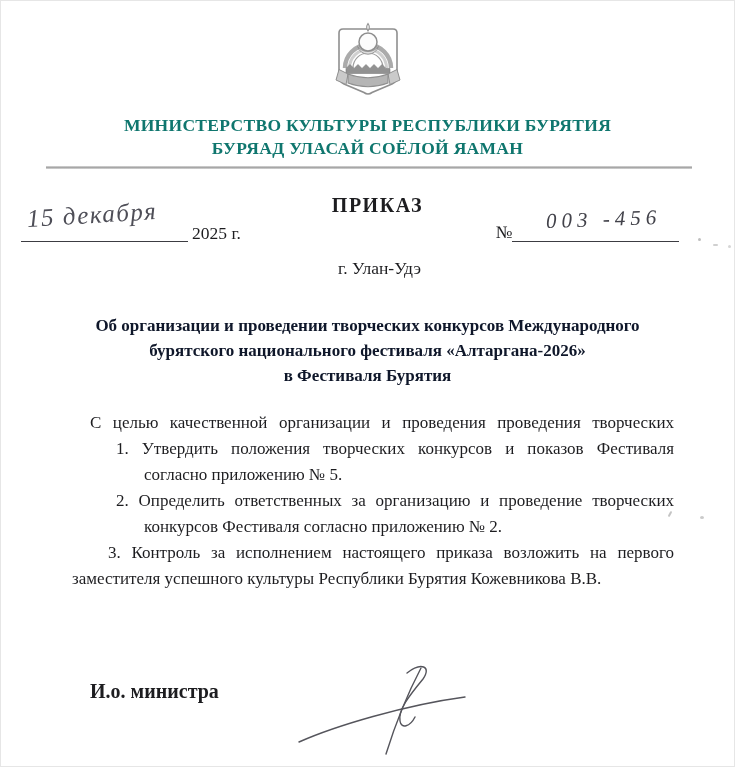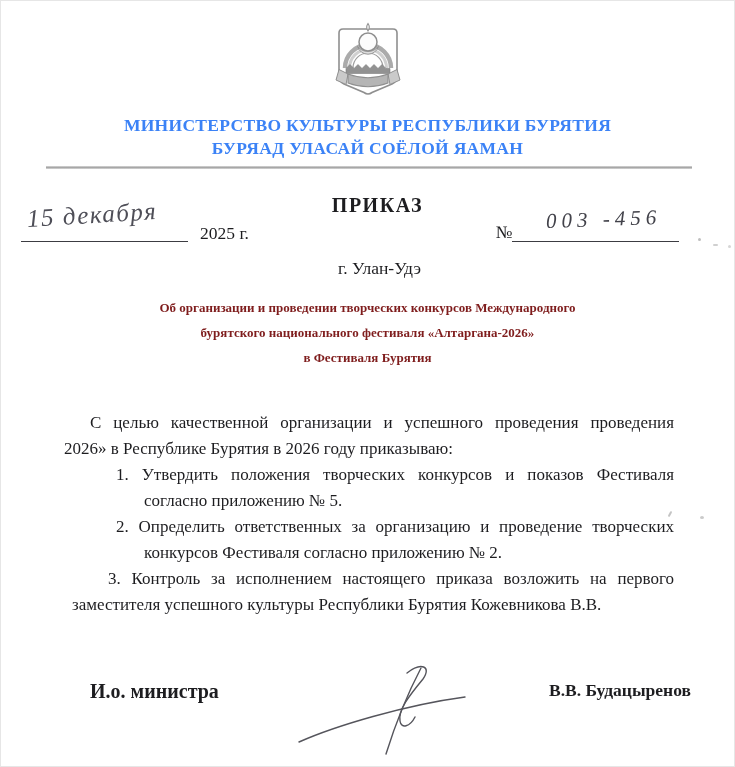--- a/index.html
+++ b/index.html
@@ -3,35 +3,35 @@
 <meta charset="utf-8">
 <style>
   html,body{margin:0;padding:0;background:#ffffff;}
   .page{
     position:relative;width:735px;height:767px;background:#ffffff;
     font-family:"Liberation Serif","DejaVu Serif",serif;color:#1d1d20;
     border:1px solid #e6e6e6;box-sizing:border-box;overflow:hidden;
   }
   .emblem{position:absolute;left:331px;top:20px;}
   .ministry{position:absolute;top:113px;left:0;right:0;text-align:center;
-    font-weight:bold;font-size:17.5px;line-height:23px;letter-spacing:0.3px;color:#3b82f6;}
+    font-weight:bold;font-size:17.5px;line-height:23px;letter-spacing:0.3px;color:#0f766e;}
   .rule{position:absolute;left:45px;top:165px;width:646px;height:3px;
     background:linear-gradient(to bottom,#d8d8d8,#a2a2a2 55%,#dedede);}
   .prikaz{position:absolute;top:193px;left:0;right:0;text-align:center;
     font-weight:bold;font-size:20px;letter-spacing:1.5px;transform:translateX(10px);}
   .hw-date{position:absolute;left:26px;top:200px;font-style:italic;font-size:25px;
     color:#4e4e57;letter-spacing:1.5px;transform:rotate(-3.5deg);white-space:nowrap;}
   .date-underline{position:absolute;left:20px;top:240px;width:167px;border-top:1.5px solid #3c3c42;}
-  .date-year{position:absolute;left:199px;top:222px;font-size:17.5px;}
+  .date-year{position:absolute;left:191px;top:222px;font-size:17.5px;}
   .num-sign{position:absolute;left:495px;top:221px;font-size:17.5px;}
   .num-underline{position:absolute;left:511px;top:240px;width:167px;border-top:1.5px solid #3c3c42;}
   .hw-number{position:absolute;left:545px;top:206px;font-style:italic;font-size:21px;
     color:#42424a;letter-spacing:5px;transform:rotate(-2deg);white-space:nowrap;}
   .city{position:absolute;top:257px;left:0;right:0;text-align:center;font-size:17.5px;transform:translateX(12px);}
-  .subject{position:absolute;top:294px;left:40px;right:40px;font-weight:bold;font-size:13px;line-height:25px;color:#7f1d1d;}
+  .subject{position:absolute;top:312px;left:40px;right:40px;font-weight:bold;font-size:17px;line-height:25px;color:#0f172a;}
   .doc-body{position:absolute;left:63px;top:409px;width:610px;font-size:17px;line-height:26px;}
   .jline{text-align:justify;text-align-last:justify;}
   .line-last{text-align-last:left;}
   .subject .jline{text-align:center;text-align-last:center;}
   .intro .jline:first-child{text-indent:26px;}
   .list-item .jline{margin-left:80px;}
   .list-item .jline:first-child{margin-left:52px;}
   .para-item .jline{margin-left:8px;}
   .para-item .jline:first-child{text-indent:36px;}
   .sig-position{position:absolute;left:89px;top:679px;font-weight:bold;font-size:20px;}
@@ -85,22 +85,21 @@
   <div class="city">г. Улан-Удэ</div>
 
   <div class="subject">
       <div class="jline">Об организации и проведении творческих конкурсов Международного</div>
       <div class="jline">бурятского национального фестиваля «Алтаргана-2026»</div>
       <div class="jline line-last">в Фестиваля Бурятия</div>
     </div>
 
   <div class="doc-body">
     <div class="intro">
-        <div class="jline">С целью качественной организации и успешного проведения проведения</div>
-        <div class="jline line-last">2026» в Республике Бурятия в 2026 году приказываю:</div>
+        <div class="jline">С целью качественной организации и проведения проведения творческих</div>
       </div>
     <div class="list-item">
         <div class="jline">1. Утвердить положения творческих конкурсов и показов Фестиваля</div>
         <div class="jline line-last">согласно приложению № 5.</div>
       </div>
     <div class="list-item">
         <div class="jline">2. Определить ответственных за организацию и проведение творческих</div>
         <div class="jline line-last">конкурсов Фестиваля согласно приложению № 2.</div>
       </div>
     <div class="para-item">
@@ -112,21 +111,20 @@
   <div class="sig-position">И.о. министра</div>
 
   <svg class="signature-svg" width="180" height="100" viewBox="0 0 180 100">
     <g fill="none" stroke="#55555c" stroke-width="1.4" stroke-linecap="round">
       <path d="M6,83 C42,67 112,46 172,38"></path>
       <path d="M114,14 C128,3 139,7 130,20 C116,37 105,51 107,62 C108,70 117,68 122,58"></path>
       <path d="M93,95 C103,63 117,30 128,9"></path>
     </g>
   </svg>
 
-  <div class="sig-name">В.В. Будацыренов</div>
 
   <div class="artifact a1"></div>
   <div class="artifact a2"></div>
   <div class="artifact a3"></div>
   <div class="artifact a4"></div>
   <div class="artifact a5"></div>
 
 </div>
 
 </body></html>

